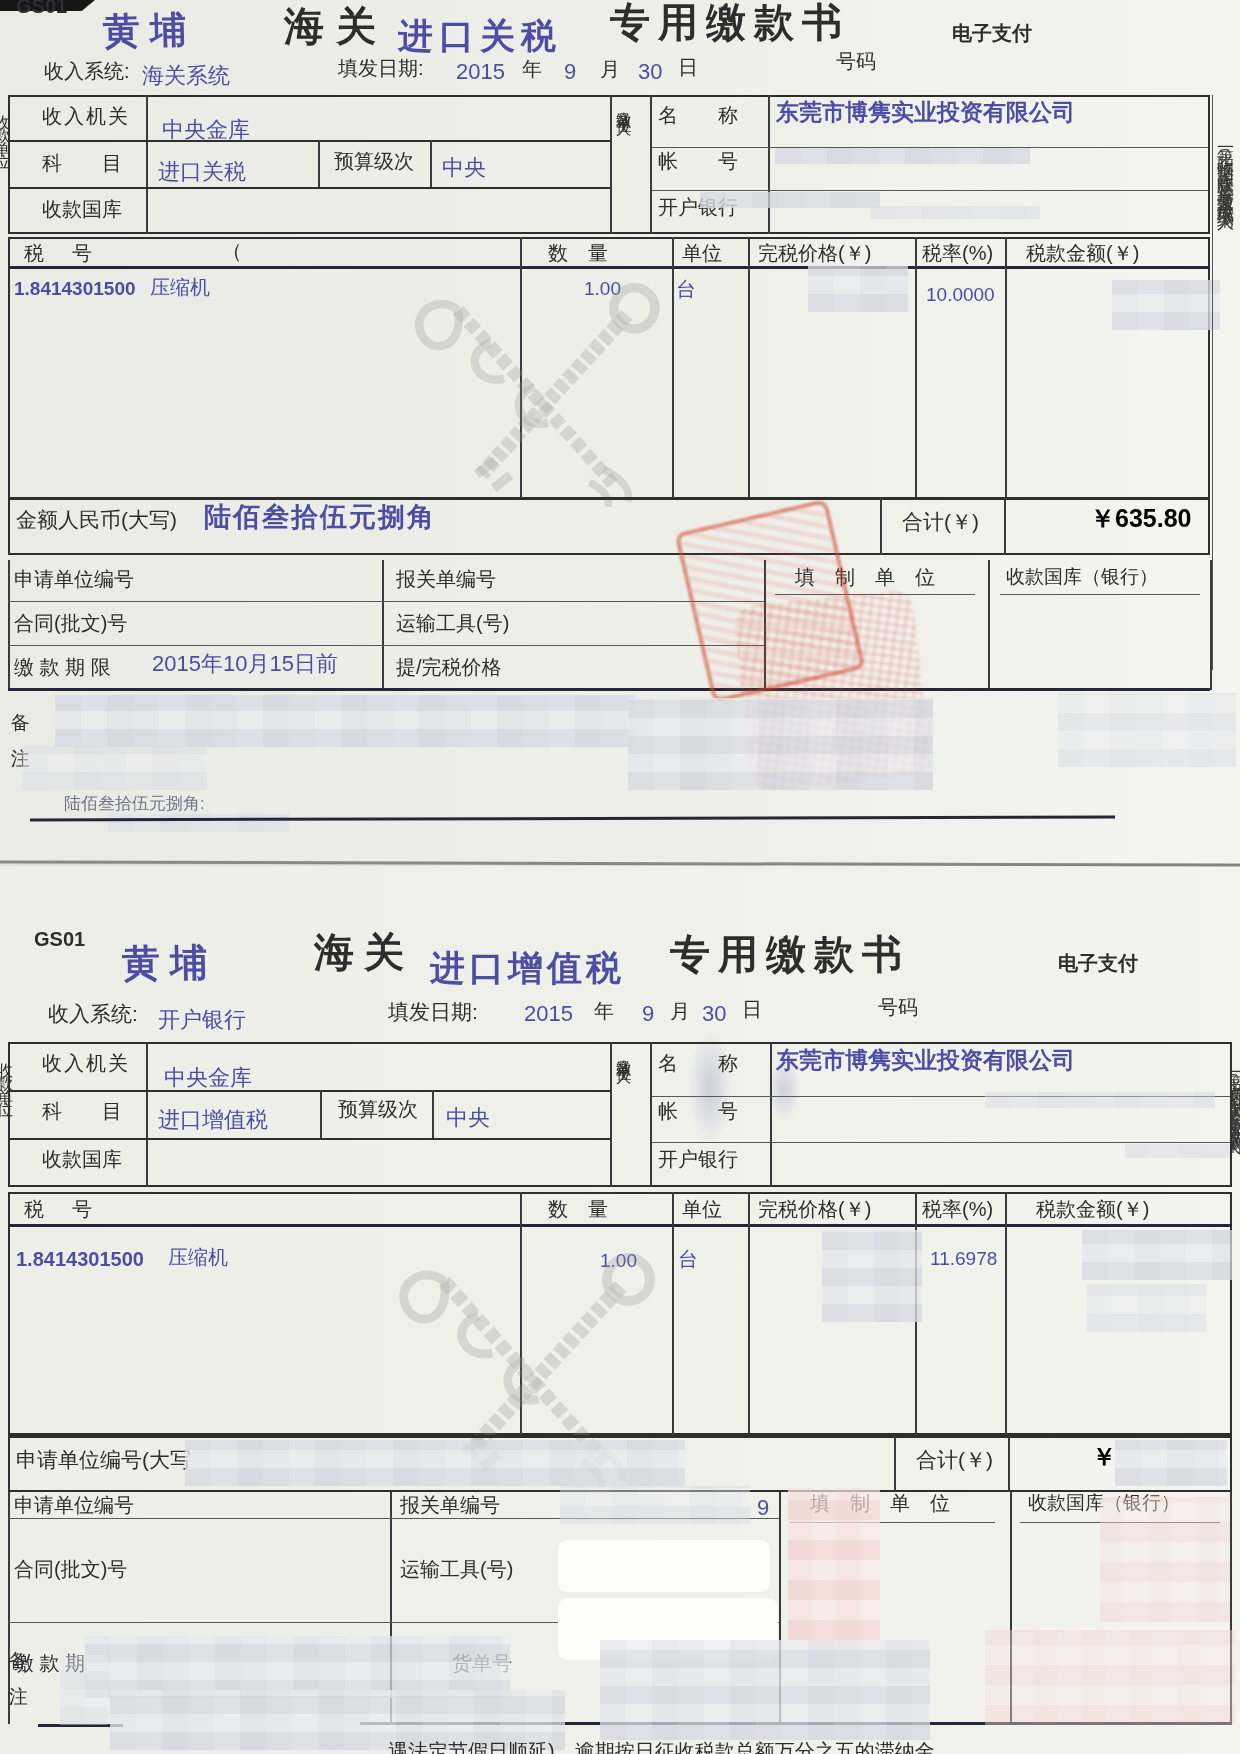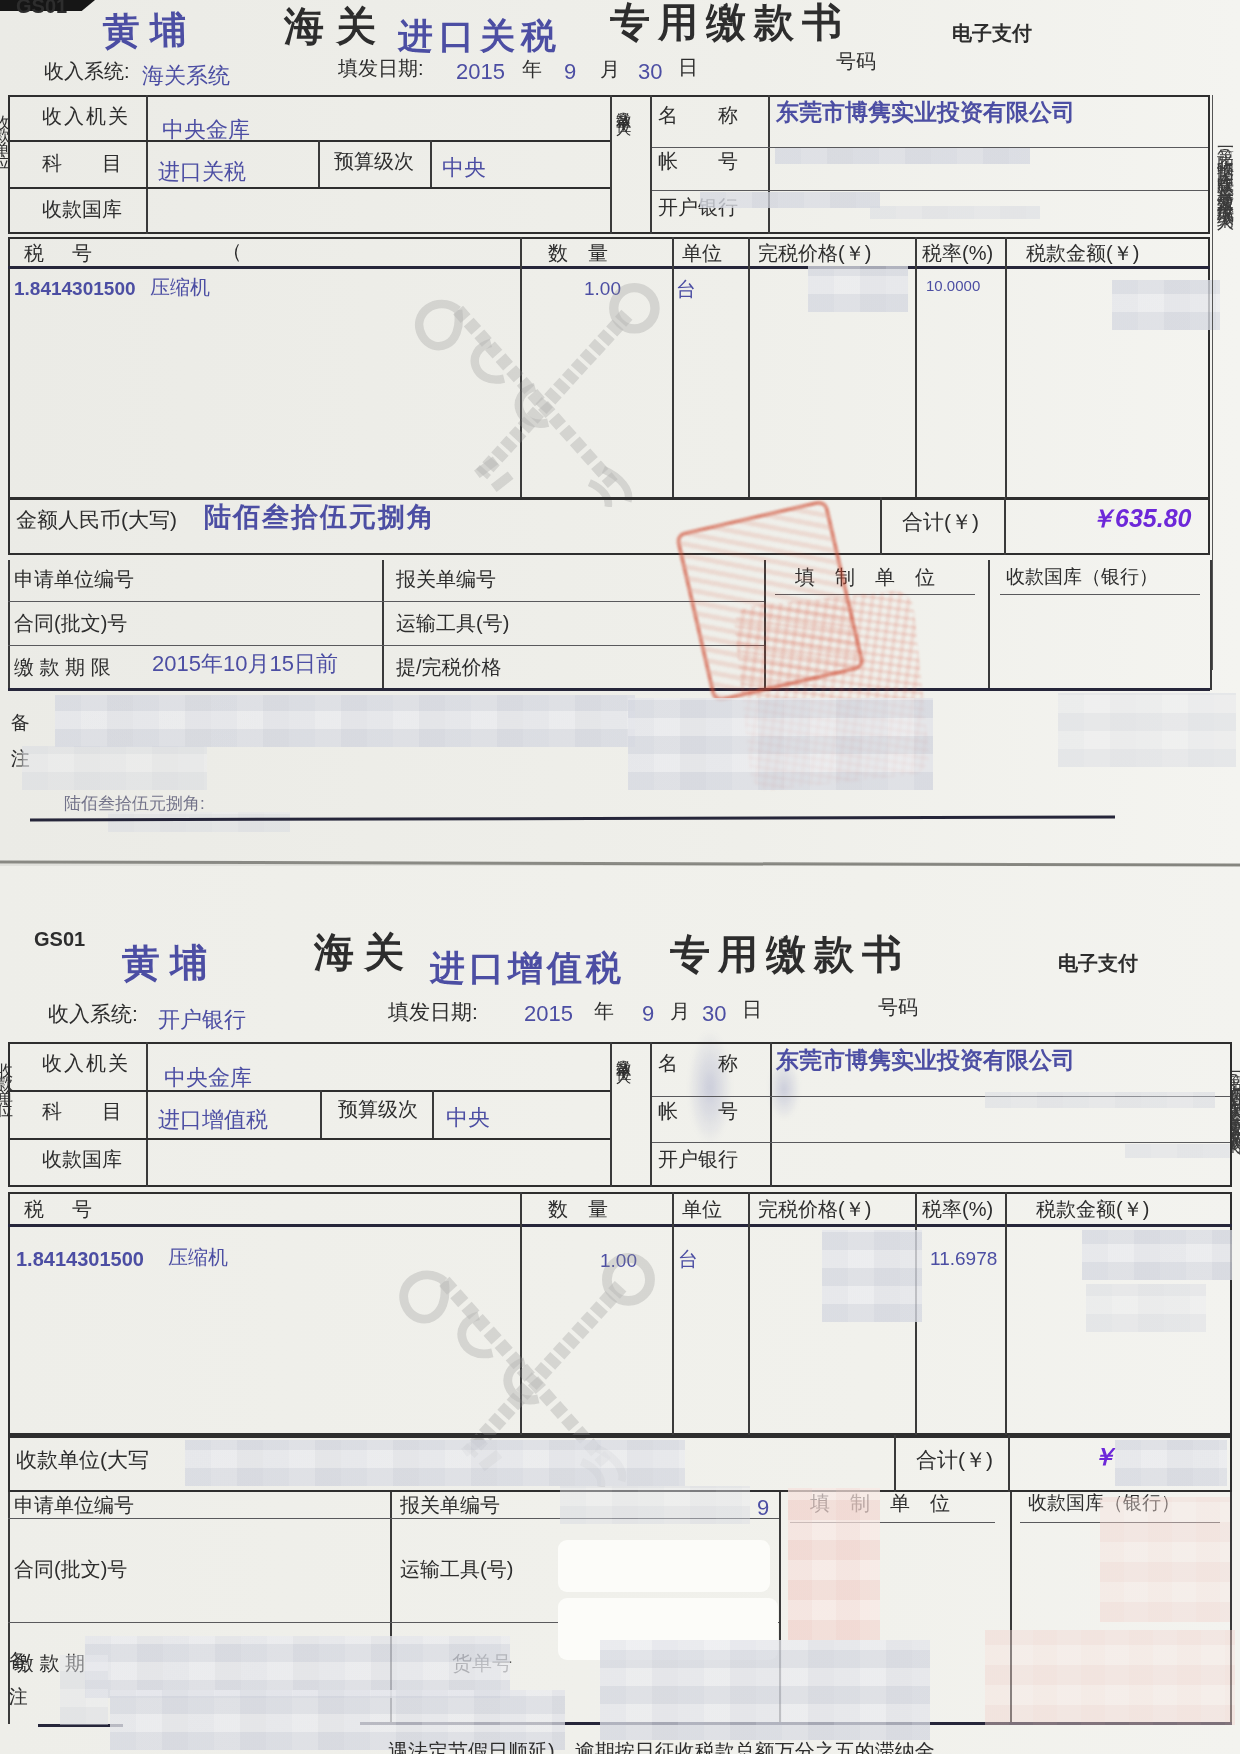--- a/index.html
+++ b/index.html
@@ -5,21 +5,21 @@
   html,body{margin:0;padding:0;overflow:hidden;}
   body{width:1240px;height:1754px;background:#e0e0db;font-family:"Liberation Sans","DejaVu Sans",sans-serif;position:relative;}
   .page{position:absolute;inset:0;overflow:hidden;}
   .paper{position:absolute;left:0;width:1240px;}
   #paper1{top:0;height:864px;background:linear-gradient(90deg,#ececе7 0,#efefea 60%,#f4f4f0 100%);}
   #paper1{background:linear-gradient(90deg,#ebebe6 0,#efefea 60%,#f4f4f0 100%);}
   #paper2{top:866px;height:888px;background:linear-gradient(90deg,#eeeee9 0,#f1f1ec 70%,#f3f3ef 100%);}
   .t{position:absolute;white-space:nowrap;line-height:1.12;color:#2d2d2d;}
   .b{font-weight:bold;}
   .pp{color:#4c4ea3;}
-  .ppd{color:#6d28d9;font-style:italic;}
+  .ppd{color:#000000;}
   .faint{opacity:.75;filter:blur(.5px);}
   .vt{writing-mode:vertical-rl;text-orientation:upright;}
   .hl{position:absolute;background:#2e2e2e;height:2px;}
   .hl.thin{height:1px;background:#59595c;}
   .hl.heavy{height:3px;background:#26263a;}
   .vl{position:absolute;background:#3a3a3a;width:2px;}
   .box{position:absolute;border:2px solid #2e2e2e;box-sizing:border-box;}
   .mosaic{position:absolute;filter:blur(.4px);background-image:
     repeating-linear-gradient(0deg, rgba(210,213,222,.55) 0 18px, rgba(232,233,238,.5) 18px 36px),
     repeating-linear-gradient(90deg, rgba(222,224,230,.55) 0 26px, rgba(238,239,242,.5) 26px 52px, rgba(206,208,218,.45) 52px 78px);}
@@ -121,21 +121,21 @@
   <div class="t" style="left:548px;top:242px;font-size:20px;">数　量</div>
   <div class="t" style="left:682px;top:242px;font-size:20px;">单位</div>
   <div class="t" style="left:758px;top:242px;font-size:20px;">完税价格(￥)</div>
   <div class="t" style="left:922px;top:242px;font-size:20px;">税率(%)</div>
   <div class="t" style="left:1026px;top:242px;font-size:20px;">税款金额(￥)</div>
 
   <div class="t pp b" style="left:14px;top:278px;font-size:19px;">1.8414301500</div>
   <div class="t pp" style="left:150px;top:276px;font-size:20px;">压缩机</div>
   <div class="t pp" style="left:584px;top:278px;font-size:19px;">1.00</div>
   <div class="t pp" style="left:676px;top:278px;font-size:20px;">台</div>
-  <div class="t pp" style="left:926px;top:278px;font-size:15px;">10.0000</div>
+  <div class="t pp" style="left:926px;top:284px;font-size:19px;">10.0000</div>
   <div class="mosaic" style="left:808px;top:266px;width:100px;height:46px;"></div>
   <div class="mosaic" style="left:1112px;top:280px;width:108px;height:50px;"></div>
 
   <svg class="wm" style="left:385px;top:282px;" width="315" height="225" viewBox="0 0 320 240">
       <use href="#emblem"></use>
     </svg>
 
   <div class="box" style="left:8px;top:497px;width:1202px;height:58px;border-top-width:3px;"></div>
   <div class="vl" style="left:880px;top:497px;height:58px;"></div>
   <div class="vl" style="left:1004px;top:497px;height:58px;"></div>
@@ -252,21 +252,21 @@
   <div class="mosaic" style="left:1082px;top:1230px;width:150px;height:50px;"></div>
   <div class="mosaic light" style="left:1086px;top:1284px;width:120px;height:48px;"></div>
 
   <svg class="wm" style="left:375px;top:1252px;" width="315" height="235" viewBox="0 0 320 240">
       <use href="#emblem"></use>
     </svg>
 
   <div class="box" style="left:8px;top:1435px;width:1224px;height:57px;border-top-width:3px;"></div>
   <div class="vl" style="left:894px;top:1435px;height:57px;"></div>
   <div class="vl" style="left:1008px;top:1435px;height:57px;"></div>
-  <div class="t" style="left:16px;top:1448px;font-size:21px;">收款单位(大写</div>
+  <div class="t" style="left:16px;top:1448px;font-size:21px;">申请单位编号(大写</div>
   <div class="mosaic" style="left:185px;top:1440px;width:500px;height:46px;"></div>
   <div class="t" style="left:916px;top:1448px;font-size:21px;">合计(￥)</div>
   <div class="t ppd b" style="left:1092px;top:1444px;font-size:24px;">￥</div>
   <div class="mosaic" style="left:1115px;top:1440px;width:112px;height:46px;"></div>
 
   <div class="vl" style="left:8px;top:1492px;height:232px;"></div>
   <div class="vl" style="left:1230px;top:1492px;height:232px;"></div>
   <div class="vl" style="left:390px;top:1492px;height:232px;"></div>
   <div class="vl" style="left:779px;top:1492px;height:232px;"></div>
   <div class="vl" style="left:1010px;top:1492px;height:232px;"></div>

